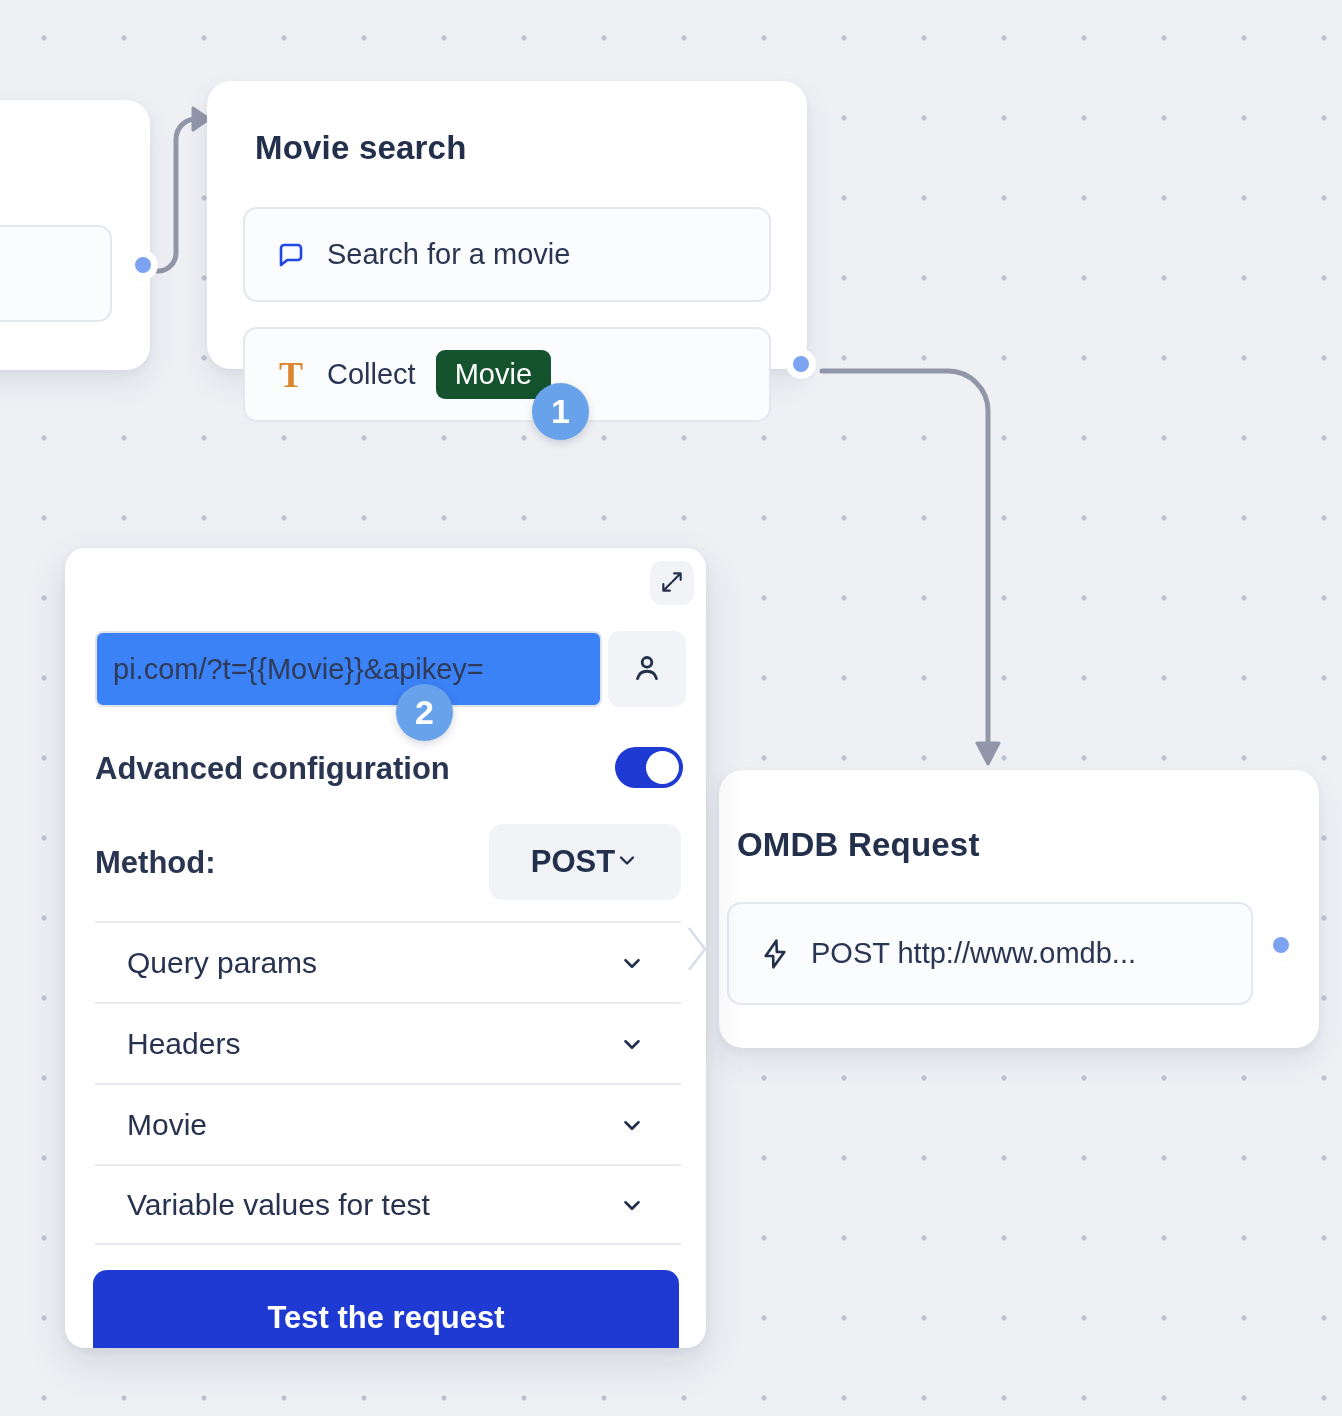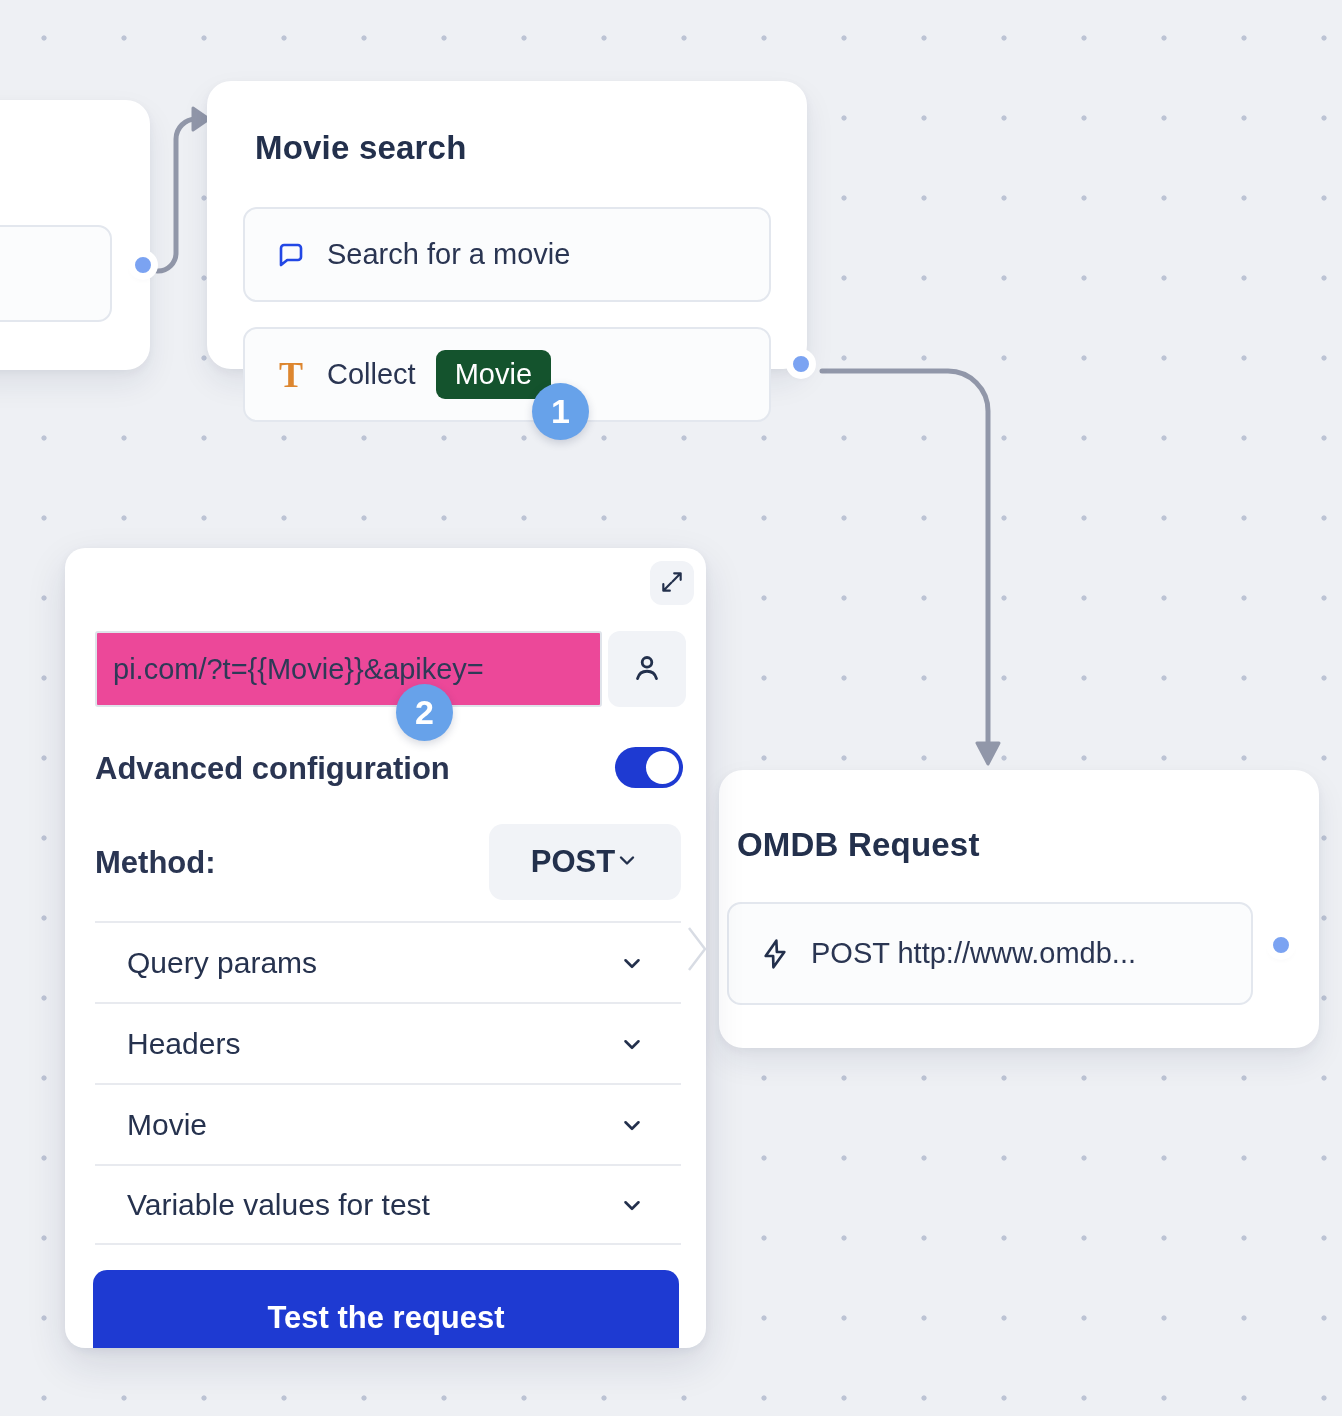--- a/index.html
+++ b/index.html
@@ -37,22 +37,22 @@
   }
   .panel{
     position:absolute;left:65px;top:548px;width:641px;height:800px;background:#ffffff;border-radius:20px;
     z-index:20;overflow:hidden;box-shadow:0 16px 40px rgba(25,35,70,.12),0 3px 10px rgba(25,35,70,.06);
   }
   .sq-btn{
     position:absolute;background:#f1f3f7;border:none;border-radius:12px;cursor:pointer;
     display:flex;align-items:center;justify-content:center;padding:0;
   }
   .url-input{
-    position:absolute;left:30px;top:83px;width:507px;height:76px;border:2px solid #dfe3ea;border-radius:3px;
-    padding:16px 16px;font-size:29px;color:#2e3a57;background:#ec4899;outline:none;white-space:nowrap;overflow:hidden;
+    position:absolute;left:30px;top:83px;width:507px;height:76px;border:2px solid #dfe3ea;border-radius:8px;
+    padding:16px 16px;font-size:29px;color:#2e3a57;background:#3b82f6;outline:none;white-space:nowrap;overflow:hidden;
   }
   .row-label{position:absolute;left:30px;color:#2a3552;font-size:31px;font-weight:bold;}
   .toggle{
     position:absolute;left:550px;top:199px;width:68px;height:41px;border-radius:21px;background:#1e3ad2;cursor:pointer;
   }
   .toggle .knob{position:absolute;top:4px;right:4px;width:33px;height:33px;border-radius:50%;background:#ffffff;}
   .method-btn{
     position:absolute;left:424px;top:276px;width:192px;height:76px;background:#f1f3f7;border:none;border-radius:14px;
     color:#23304c;font-size:31px;font-weight:600;display:flex;align-items:center;justify-content:center;cursor:pointer;
   }

